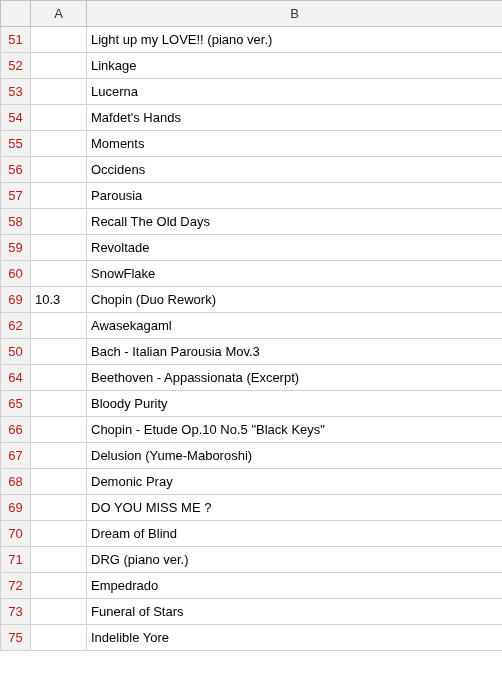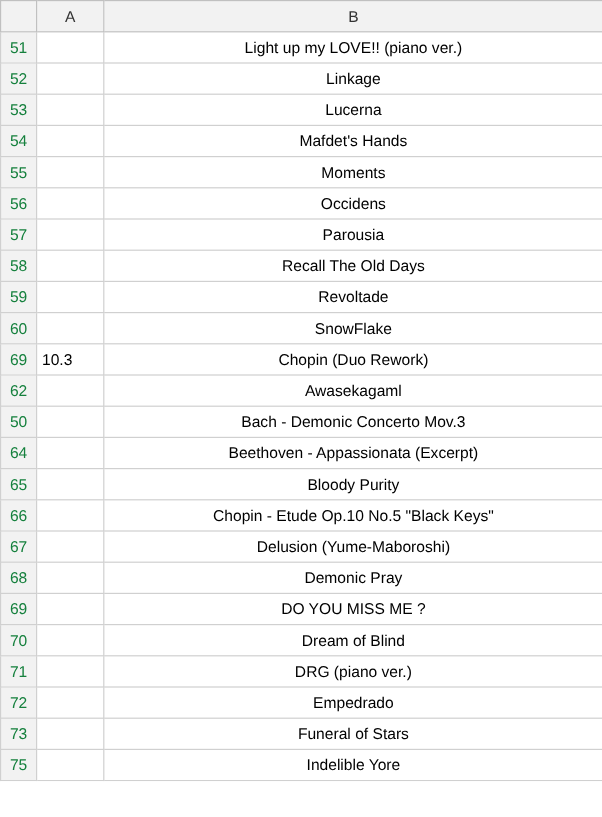--- a/index.html
+++ b/index.html
@@ -30,30 +30,29 @@
       background: #f2f2f2;
       text-align: center;
       font-weight: normal;
       color: #333;
       border: 1px solid #c0c0c0;
     }
     .col-row-num {
       width: 30px;
       background: #f2f2f2;
       text-align: center;
-      color: #15803d;
+      color: #b91c1c;
       font-weight: normal;
     }
     .col-a {
       width: 56px;
       text-align: left;
     }
     .col-b {
       width: 416px;
-      text-align: center;
     }
     .spreadsheet tbody tr td {
       background: #fff;
     }
     .spreadsheet tbody tr td.col-row-num {
       background: #f2f2f2;
     }
   </style>
 </head>
 <body>
@@ -123,21 +122,21 @@
         <td class="col-b">Chopin (Duo Rework)</td>
       </tr>
       <tr>
         <td class="col-row-num">62</td>
         <td class="col-a"></td>
         <td class="col-b">Awasekagaml</td>
       </tr>
       <tr>
         <td class="col-row-num">50</td>
         <td class="col-a"></td>
-        <td class="col-b">Bach - Demonic Concerto Mov.3</td>
+        <td class="col-b">Bach - Italian Parousia Mov.3</td>
       </tr>
       <tr>
         <td class="col-row-num">64</td>
         <td class="col-a"></td>
         <td class="col-b">Beethoven - Appassionata (Excerpt)</td>
       </tr>
       <tr>
         <td class="col-row-num">65</td>
         <td class="col-a"></td>
         <td class="col-b">Bloody Purity</td>

